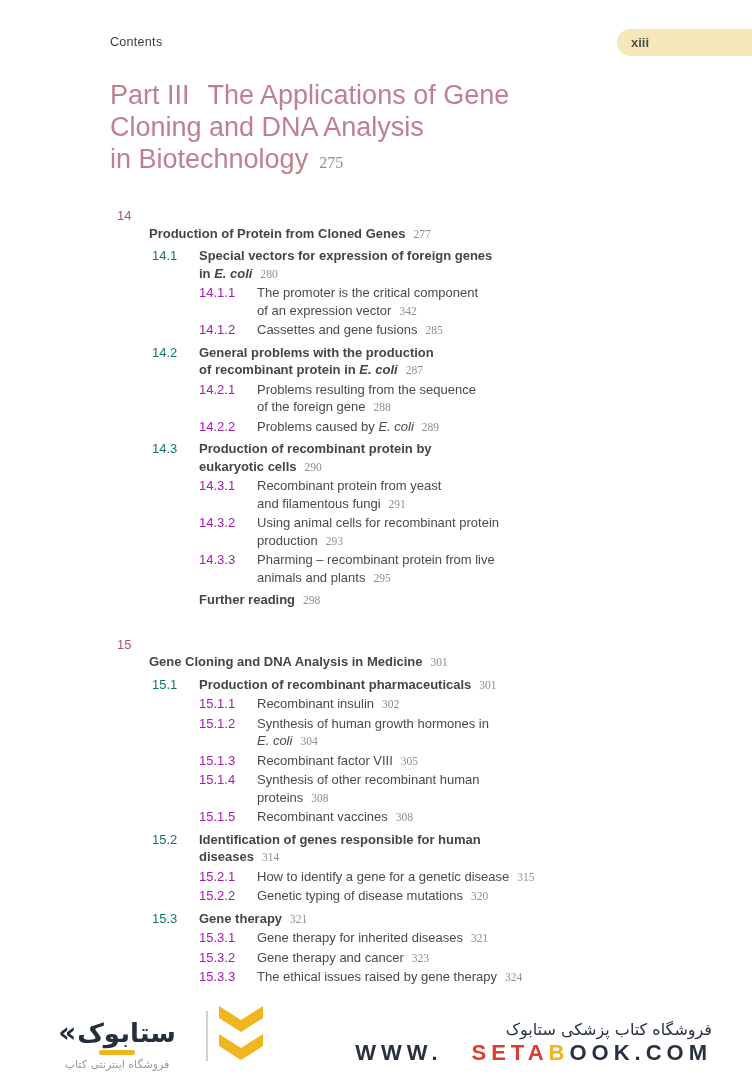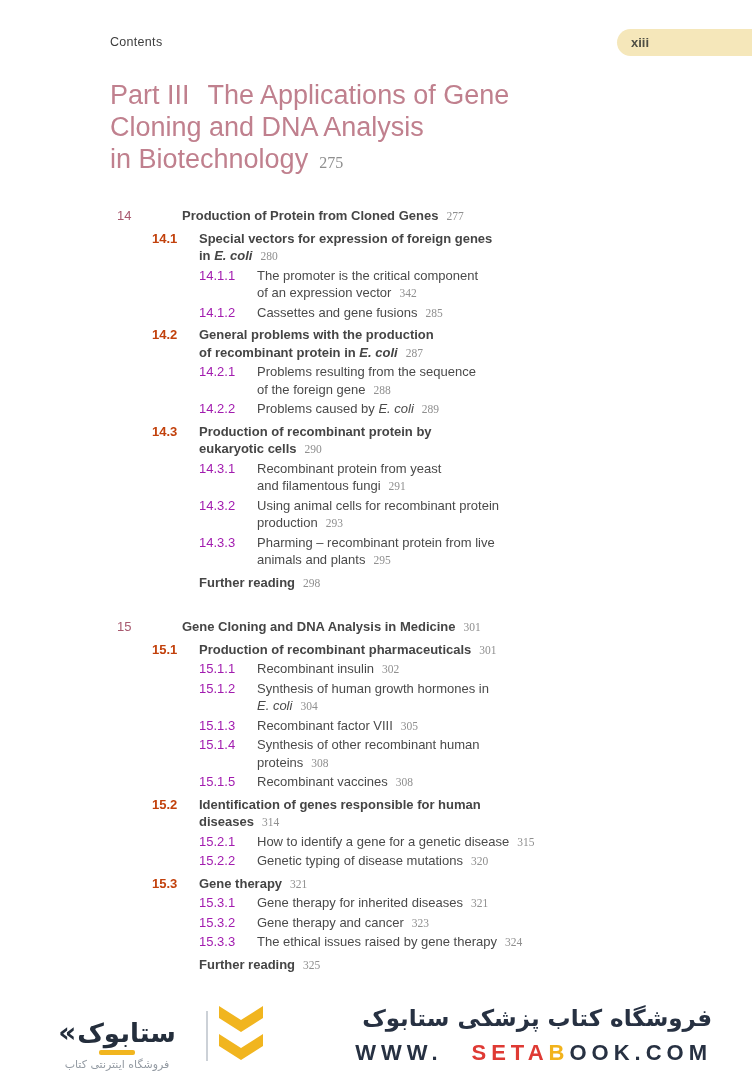--- a/index.html
+++ b/index.html
@@ -15,45 +15,45 @@
 
   .part-heading { position:absolute; left:110px; top:79px; font-size:27px; line-height:32px;
     color:#c0808e; font-weight:400; }
   .part-label { margin-right:18px; }
   .part-page { font-family:"Liberation Serif",serif; font-size:16px; color:#8e8e8e; margin-left:11px; }
 
   .toc { position:absolute; left:117px; top:203px; width:545px; font-size:13px; line-height:17.5px; color:#4a4a4a; }
   .row { display:flex; align-items:flex-start; }
   .row .num { flex:0 0 auto; }
   .row .title { flex:1 1 auto; }
-  .l1 { margin-top:4px; }
+  .l1 { margin-top:4px;flex-direction:column; }
   .l1 .num { width:33px; color:#a8596f; font-weight:400; }
   .l1 .title { font-weight:700; color:#454545;padding-left:32px; }
   .l2 { margin-top:4px; padding-left:35px; }
-  .l2 .num { width:47px; color:#c2410c; font-weight:700; }
+  .l2 .num { width:47px; color:#0f766e; font-weight:400; }
   .l2 .title { font-weight:700; color:#454545; }
   .l3 { margin-top:1px; padding-left:82px; }
   .l3 .num { width:58px; color:#a21caf; }
   .l4 { margin-top:4px; padding-left:82px; }
   .l4 .title { font-weight:700; color:#454545; }
   .gap { margin-top:26px; }
   .page-num { font-family:"Liberation Serif",serif; font-size:11.5px; color:#8f8f8f; margin-left:8px; font-weight:400; }
   .title i { font-style:italic; }
 
   .footer { position:absolute; left:0; bottom:0; width:752px; height:86px; background:#ffffff; }
   .logo-block { position:absolute; left:34px; bottom:8px; width:166px; text-align:center; direction:rtl; }
   .logo-main { font-size:26px; font-weight:700; color:#242e3c; line-height:30px;
     font-family:"DejaVu Sans",sans-serif; direction:ltr; display:flex; justify-content:center; align-items:center; }
   .logo-chev { font-size:28px; margin-right:1px; }
   .logo-accent { width:36px; height:5px; background:#f1b51f; border-radius:2px; margin:2px auto 3px auto; }
   .logo-sub { font-size:11px; color:#949ba3; font-family:"DejaVu Sans",sans-serif; }
   .footer-divider { position:absolute; left:206px; bottom:18px; width:1.5px; height:50px; background:#ccd1d7; }
   .footer-chevron { position:absolute; left:218px; bottom:13px; }
   .footer-right { position:absolute; right:40px; bottom:13px; text-align:right; }
-  .footer-tagline { font-size:23px; font-weight:700; color:#273142; margin-bottom:9px;
+  .footer-tagline { font-size:16px; font-weight:400; color:#273142; margin-bottom:1px;
     direction:rtl; font-family:"DejaVu Sans",sans-serif; }
   .footer-url { font-size:22px; font-weight:700; letter-spacing:5px; color:#273142; white-space:nowrap; }
 </style>
 </head>
 <body>
 
 <div class="page">
 
   <div class="contents-label">Contents</div>
 

